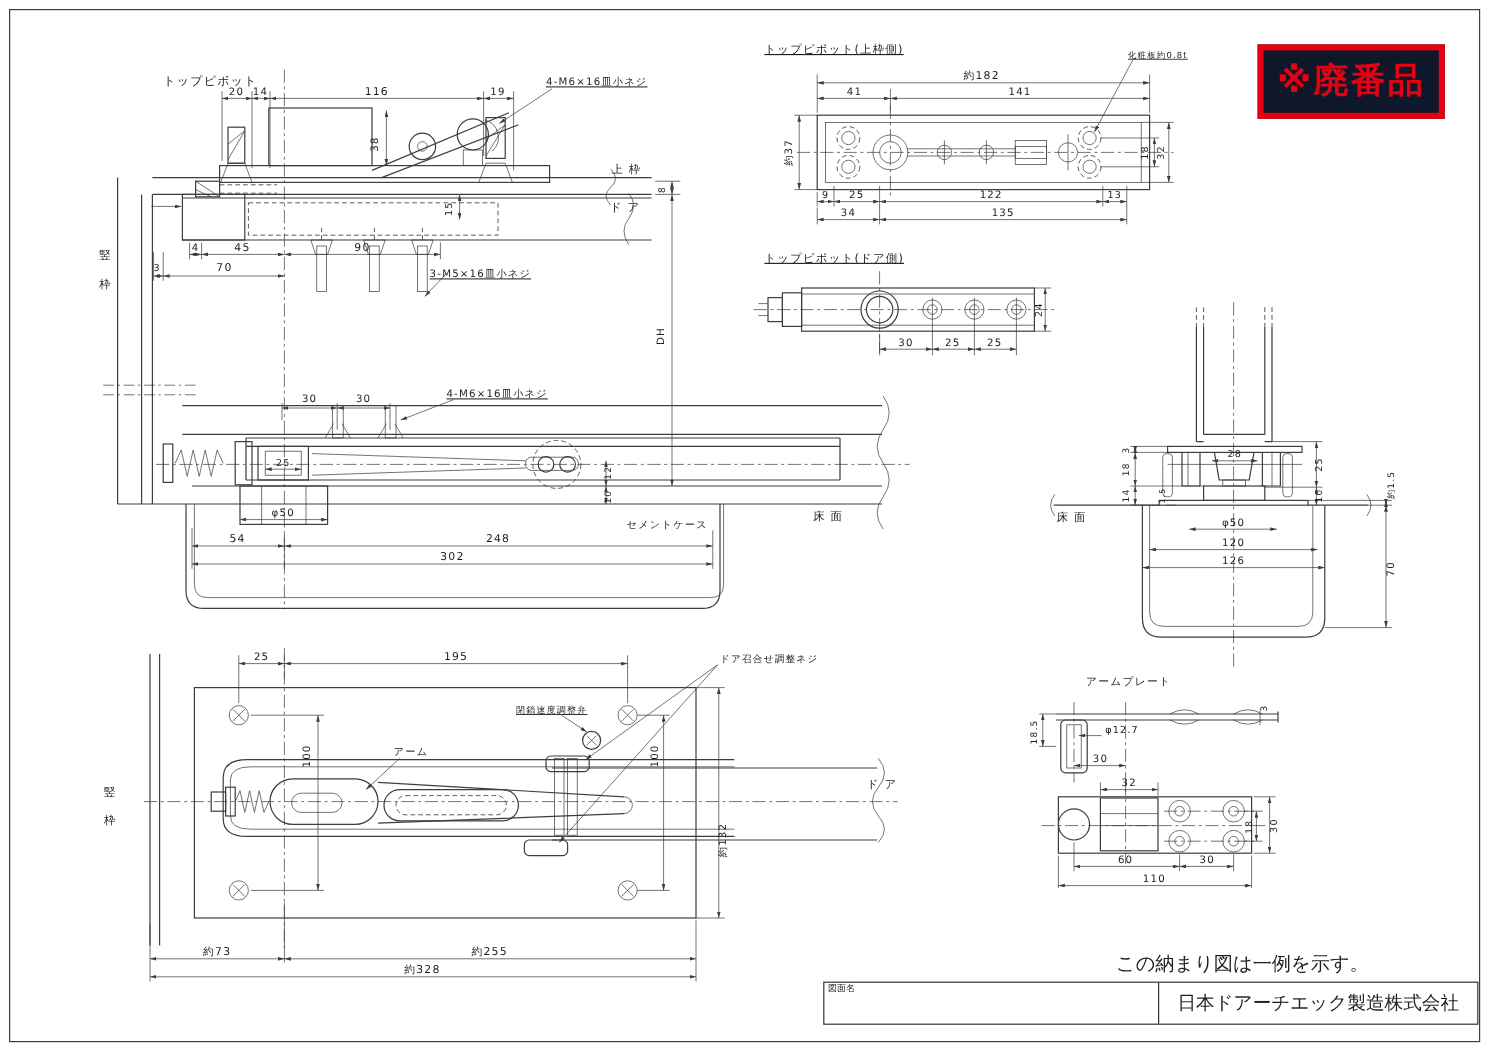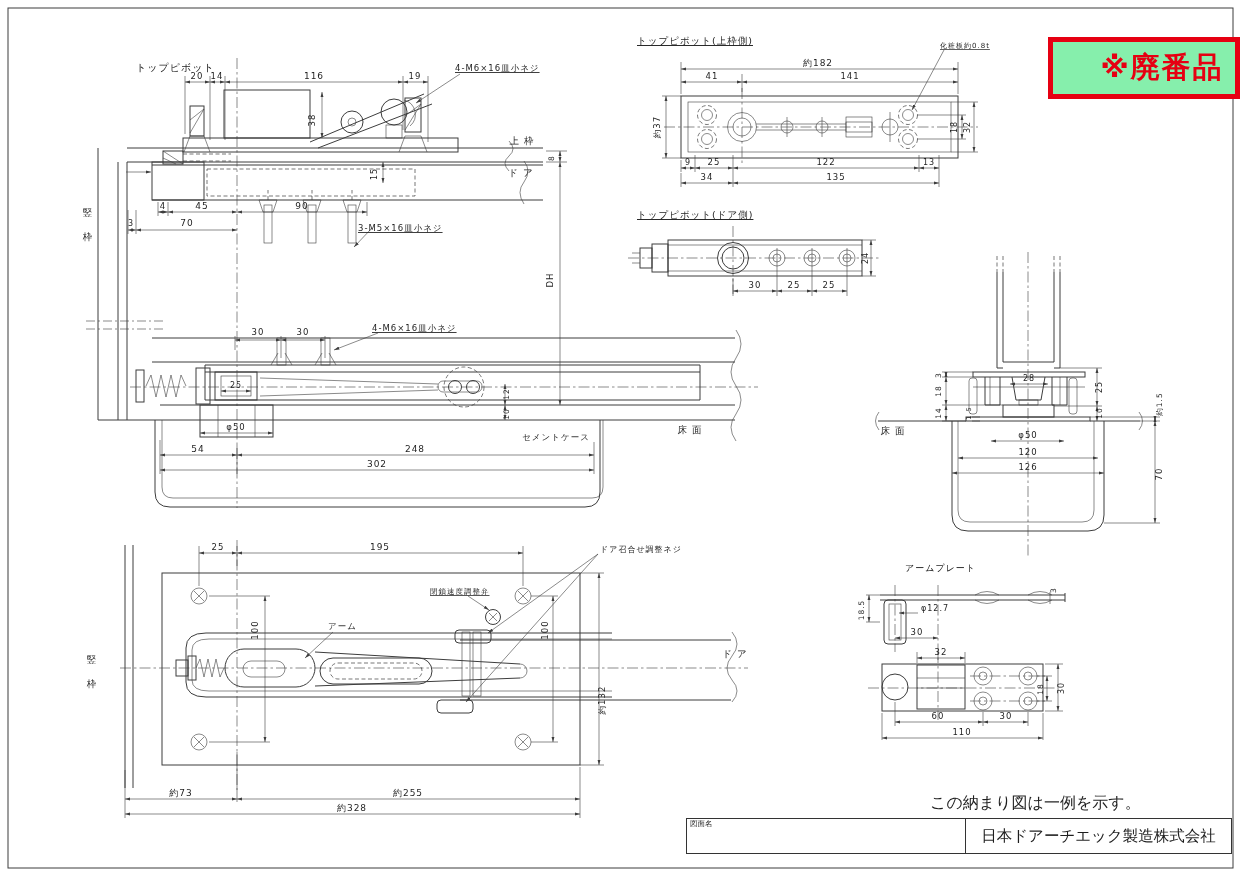--- a/index.html
+++ b/index.html
@@ -8,21 +8,21 @@
   #dwg{position:absolute;left:0;top:0;}
   .s{fill:none;stroke:#3d3d3d;stroke-width:1;}
   .t{stroke-width:.6;}
   .d{stroke-dasharray:4 2.5;stroke-width:.7;}
   .c{stroke-dasharray:11 3 2.5 3;stroke-width:.6;}
   .dl{fill:none;stroke:#3d3d3d;stroke-width:.6;marker-start:url(#ar);marker-end:url(#ar);}
   .d1{fill:none;stroke:#3d3d3d;stroke-width:.6;marker-end:url(#ar);}
   text.lbl{fill:#1e1e1e;letter-spacing:1px;}
   #stamp{position:absolute;left:1048px;top:37px;width:146px;height:52px;border:5px solid #e60012;
          color:#e60012;font-weight:bold;font-size:29px;display:flex;align-items:center;
-         justify-content:center;letter-spacing:2px;background:#86efac;padding-left:36px;}
+         justify-content:center;letter-spacing:2px;background:#0f172a;}
   #note{position:absolute;left:930px;top:793px;width:280px;text-align:left;font-size:16px;}
   #tblock{position:absolute;left:686px;top:818px;width:546px;height:36px;border:1.2px solid #333;
           display:flex;box-sizing:border-box;background:#fff;}
   #tblock .cell-l{width:279px;border-right:1.2px solid #333;position:relative;box-sizing:border-box;}
   #tblock .cell-l .fl{position:absolute;left:3px;top:0px;font-size:7.5px;}
   #tblock .cell-l .ttl{position:absolute;left:6px;bottom:3px;font-size:15px;white-space:nowrap;}
   #tblock .cell-r{flex:1;display:flex;align-items:center;justify-content:center;font-size:15.5px;white-space:nowrap;text-align:center;}
 </style>
 </head>
 <body>

